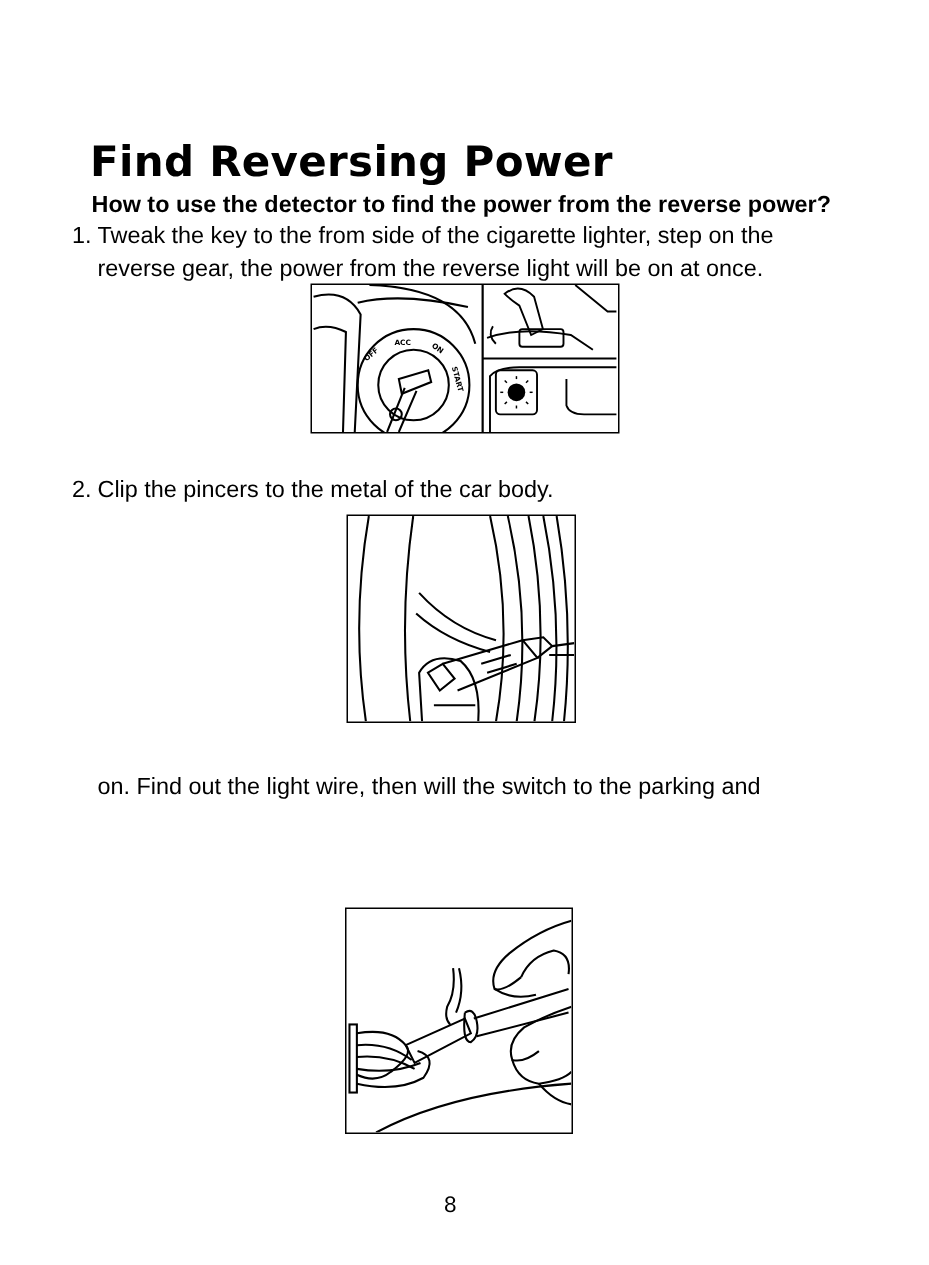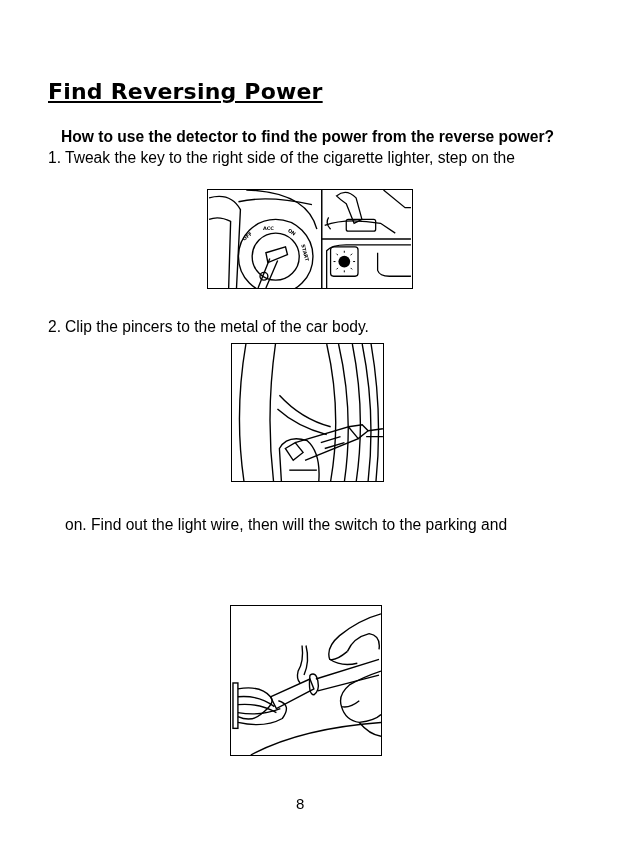--- a/index.html
+++ b/index.html
@@ -3,21 +3,21 @@
   <meta charset="utf-8">
   <style>
     html, body { margin: 0; padding: 0; background: #ffffff; }
     body {
       width: 619px; height: 843px; position: relative; overflow: hidden;
       font-family: "Liberation Sans", sans-serif; color: #000;
     }
     .page-title {
       position: absolute; left: 48px; top: 79px;
       font-family: "DejaVu Sans", sans-serif; font-weight: bold;
-      font-size: 22px; letter-spacing: 0.2px; margin: 0; text-decoration: underline;
+      font-size: 28px; letter-spacing: 0.2px; margin: 12px;
     }
     .subtitle {
       position: absolute; left: 49px; top: 116px;
       font-weight: bold; font-size: 15.6px; margin: 12px;
     }
     .step {
       position: absolute; left: 48px; width: 560px;
       font-size: 15.6px; line-height: 22px; margin: 0;
     }
     .step .num { display: inline-block; width: 17px; }
@@ -32,21 +32,22 @@
       position: absolute; left: 296px; top: 795px; font-size: 15px;
     }
   </style>
 </head>
 <body>
 
 <h1 class="page-title">Find Reversing Power</h1>
 <h2 class="subtitle">How to use the detector to find the power from the reverse power?</h2>
 
 <div class="step" style="top:147px;">
-  <span class="line"><span class="num">1.</span><span>Tweak the key to the right side of the cigarette lighter, step on the</span></span>
+  <span class="line"><span class="num">1.</span><span>Tweak the key to the from side of the cigarette lighter, step on the</span></span>
+  <span class="line indent">reverse gear, the power from the reverse light will be on at once.</span>
 </div>
 
 <div class="figure" style="left:207px; top:189px; width:206px; height:100px;">
   <svg viewBox="0 0 206 100">
     <g fill="none" stroke="#000" stroke-width="1.4">
 
       <line x1="115" y1="0" x2="115" y2="100" stroke-width="1.5"></line>
       <line x1="115" y1="50" x2="206" y2="50" stroke-width="1.5"></line>
 
       <path d="M0 8 Q22 2 32 20 L28 100"></path>

